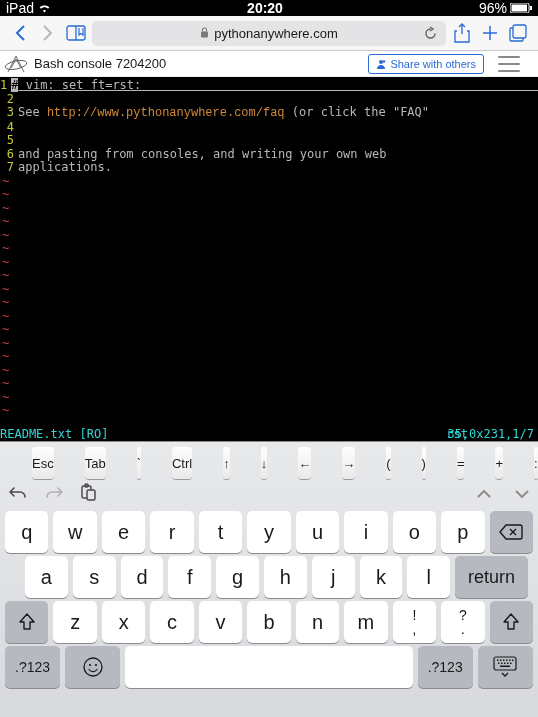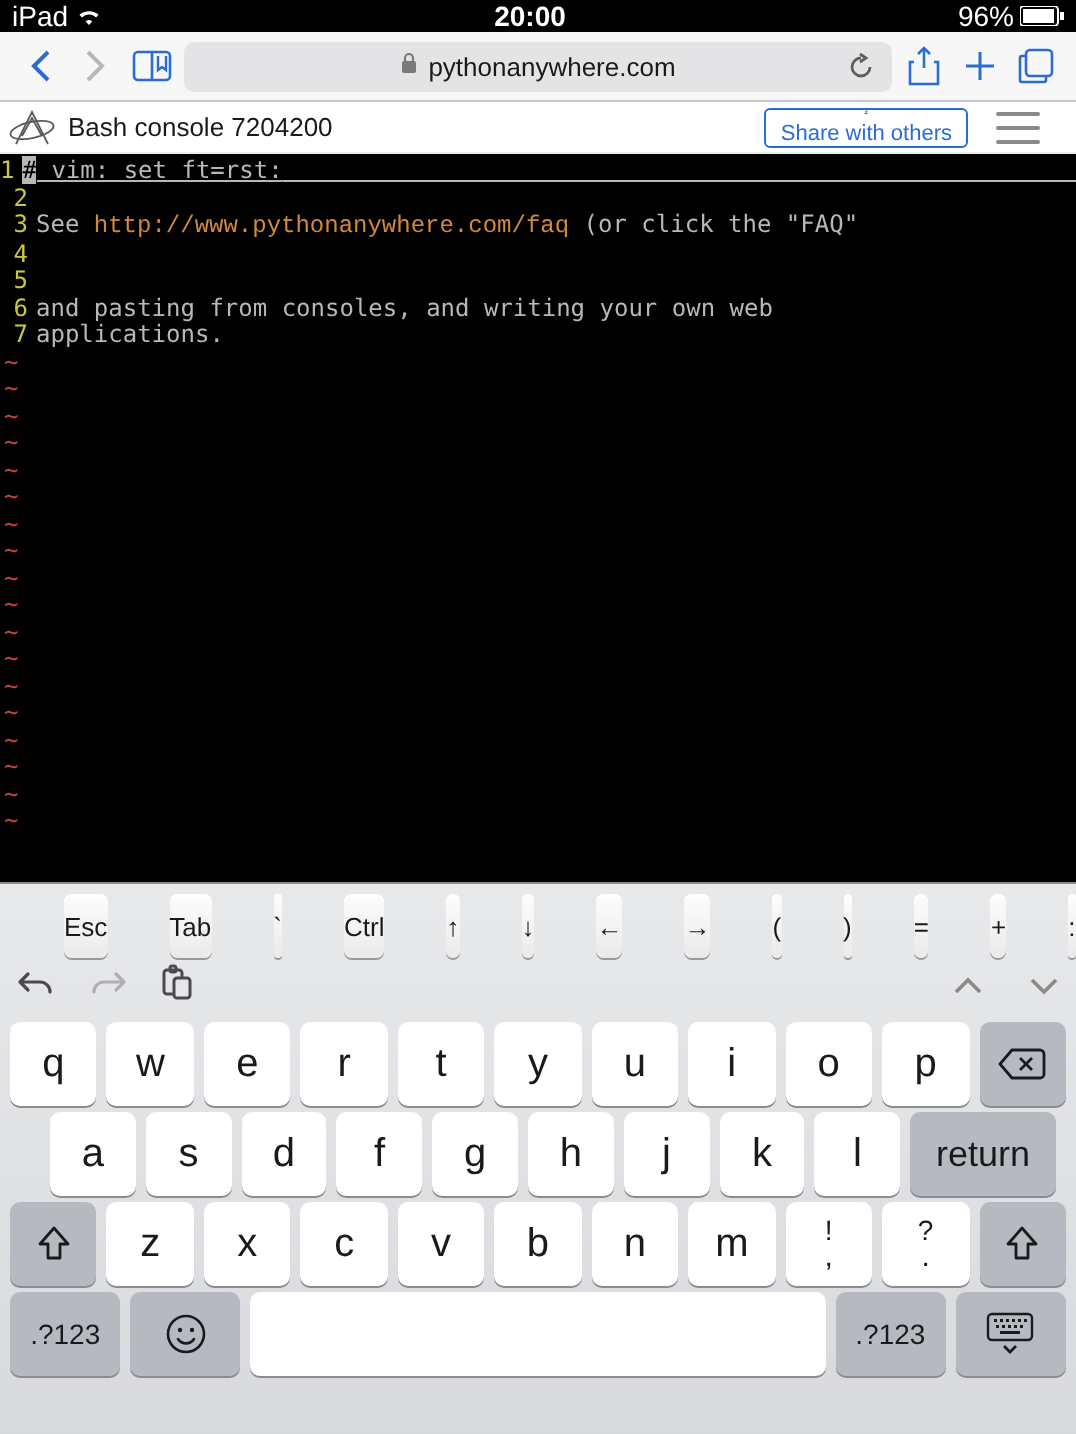--- a/index.html
+++ b/index.html
@@ -19,21 +19,21 @@
 .sf-btn.disabled { color: #b8b8b8; }
 .url-bar { flex: 1; height: 25px; background: #e4e4e6; border-radius: 5px; display: flex; align-items: center; justify-content: center; gap: 5px; font-size: 13px; color: #1a1a1a; position: relative; }
 .url-lock { font-size: 11px; color: #7a7a7a; }
 .reload-btn { position: absolute; right: 8px; color: #5f5f5f; }
 .reload-btn svg { display: block; }
 
 
 .app-bar { height: 26px; display: flex; align-items: center; padding: 0 18px 0 4px; gap: 6px; border-bottom: 1px solid #eee; }
 .logo { width: 24px; height: 20px; }
 .console-title { font-size: 13px; color: #1a1a1a; flex: 1; }
-.share-btn { height: 20px; border: 1px solid #2a6bd4; color: #2a6bd4; border-radius: 3px; font-size: 11px; padding: 0 7px; display: flex; align-items: center; gap: 4px; flex-direction: column; }
+.share-btn { height: 20px; border: 1px solid #2a6bd4; color: #2a6bd4; border-radius: 3px; font-size: 11px; padding: 0 7px; display: flex; align-items: center; gap: 4px; }
 .share-btn svg { display: block; }
 .hamburger { width: 22px; height: 16px; display: flex; flex-direction: column; justify-content: space-between; margin-left: 8px; }
 .hamburger span { height: 2px; background: #8a8a8a; border-radius: 1px; }
 
 
 .terminal { background: #000; height: 364px; font-family: "Menlo", "Consolas", monospace; font-size: 12px; line-height: 13.5px; position: relative; padding-top: 2px; }
 .term-row { display: flex; }
 .gutter { width: 18px; text-align: right; color: #c9c93a; padding-right: 4px; }
 .code { color: #b8b8b8; white-space: pre; }
 .tilde { color: #c74040; padding-left: 2px; }
@@ -78,21 +78,21 @@
 
 <div class="status-bar">
   <div class="status-left">
     <span>iPad</span>
     <span class="wifi-icon">
       <svg width="13" height="10" viewBox="0 0 13 10">
           <path fill="#fff" d="M6.5 9.5 4.8 7.7c.9-1 2.4-1 3.3 0zM3 5.8l-1.3-1.4C4 2 9 2 11.3 4.4L10 5.8C8 3.8 5 3.8 3 5.8z"></path>
         </svg>
     </span>
   </div>
-  <div class="status-center">20:00</div>
+  <div class="status-center">20:20</div>
   <div class="status-right">
     <span>96%</span>
     <span class="battery-icon">
       <svg width="22" height="10" viewBox="0 0 22 10">
           <rect x="0" y="0" width="19" height="10" rx="2" fill="none" stroke="#fff"></rect>
           <rect x="1.5" y="1.5" width="15.5" height="7" fill="#fff"></rect>
           <rect x="20" y="3" width="2" height="4" fill="#fff"></rect>
         </svg>
     </span>
   </div>
@@ -218,20 +218,26 @@
       <div class="tilde">~</div>
       <div class="tilde">~</div>
       <div class="tilde">~</div>
       <div class="tilde">~</div>
       <div class="tilde">~</div>
       <div class="tilde">~</div>
       <div class="tilde">~</div>
       <div class="tilde">~</div>
       <div class="tilde">~</div>
     </div>
+  <div class="status-line">
+    <span class="status-file">README.txt [RO]</span>
+    <span class="status-ft">rst</span>
+    <span class="status-pos">35,0x23</span>
+    <span class="status-pct">1,1/7</span>
+  </div>
 </div>
 
 <div class="kb-container">
 
   <div class="kb-row specials" id="specials-row">
       <div class="key">Esc</div>
       <div class="key">Tab</div>
       <div class="key">`</div>
       <div class="key">Ctrl</div>
       <div class="key">↑</div>

